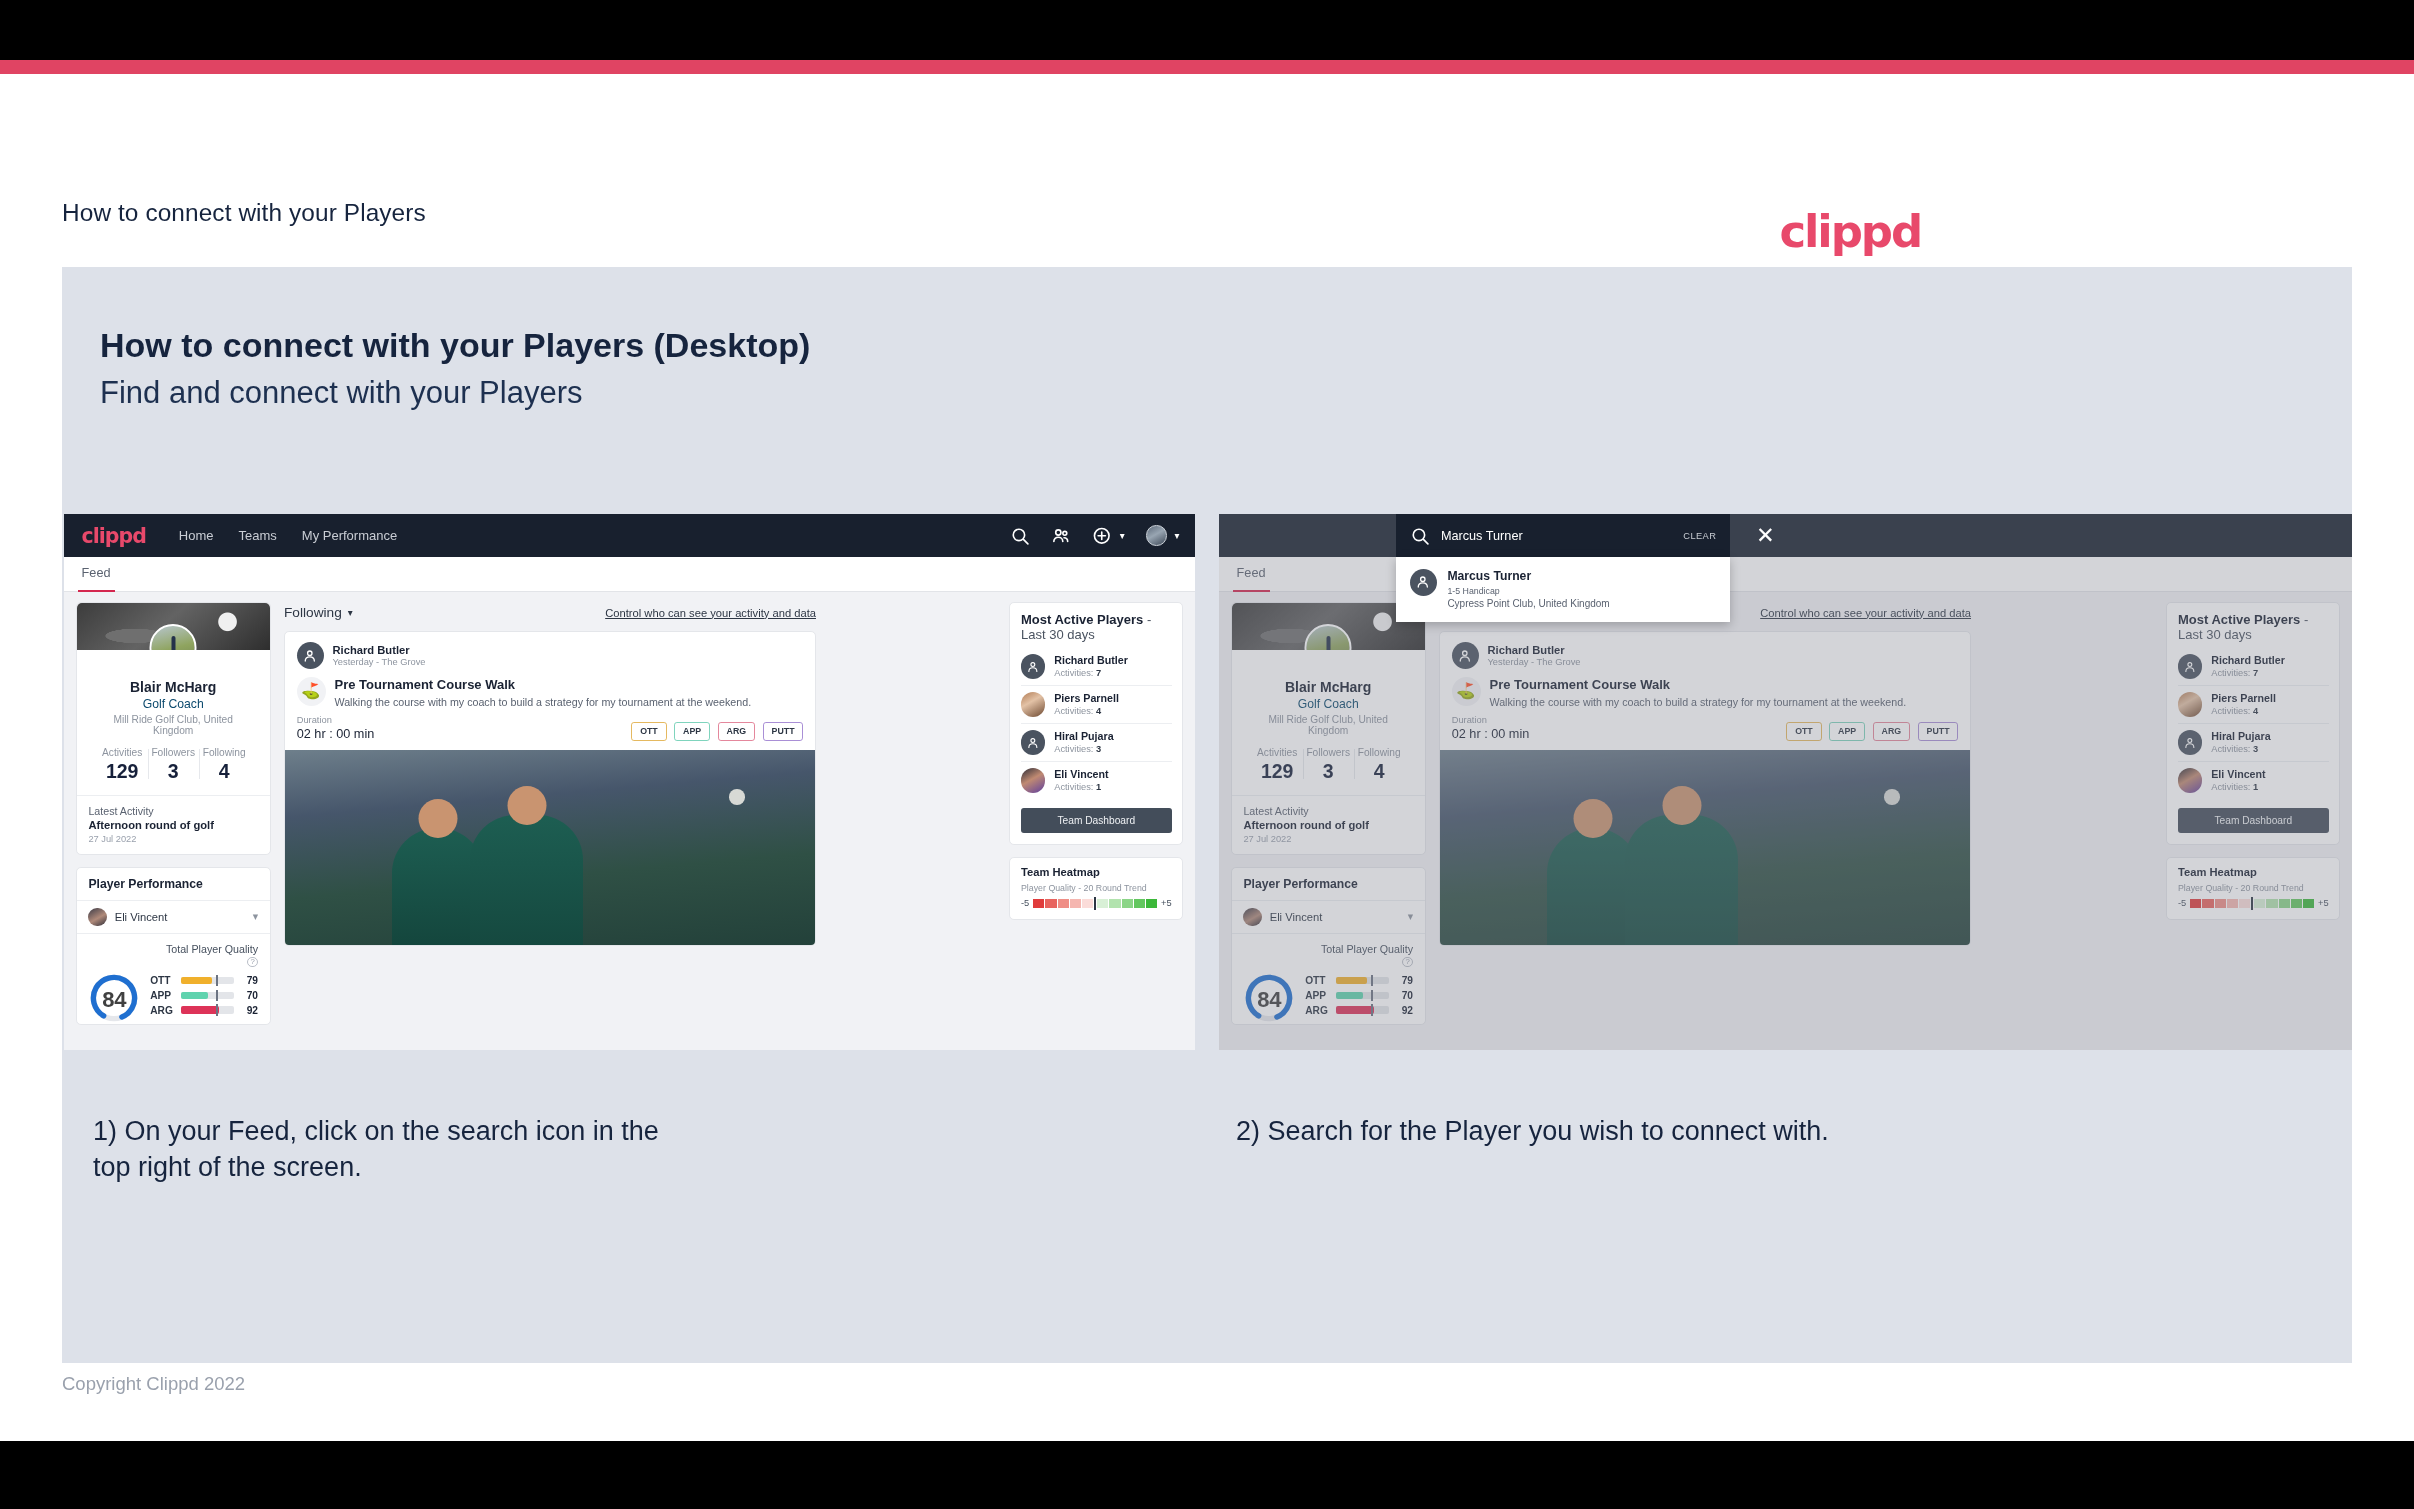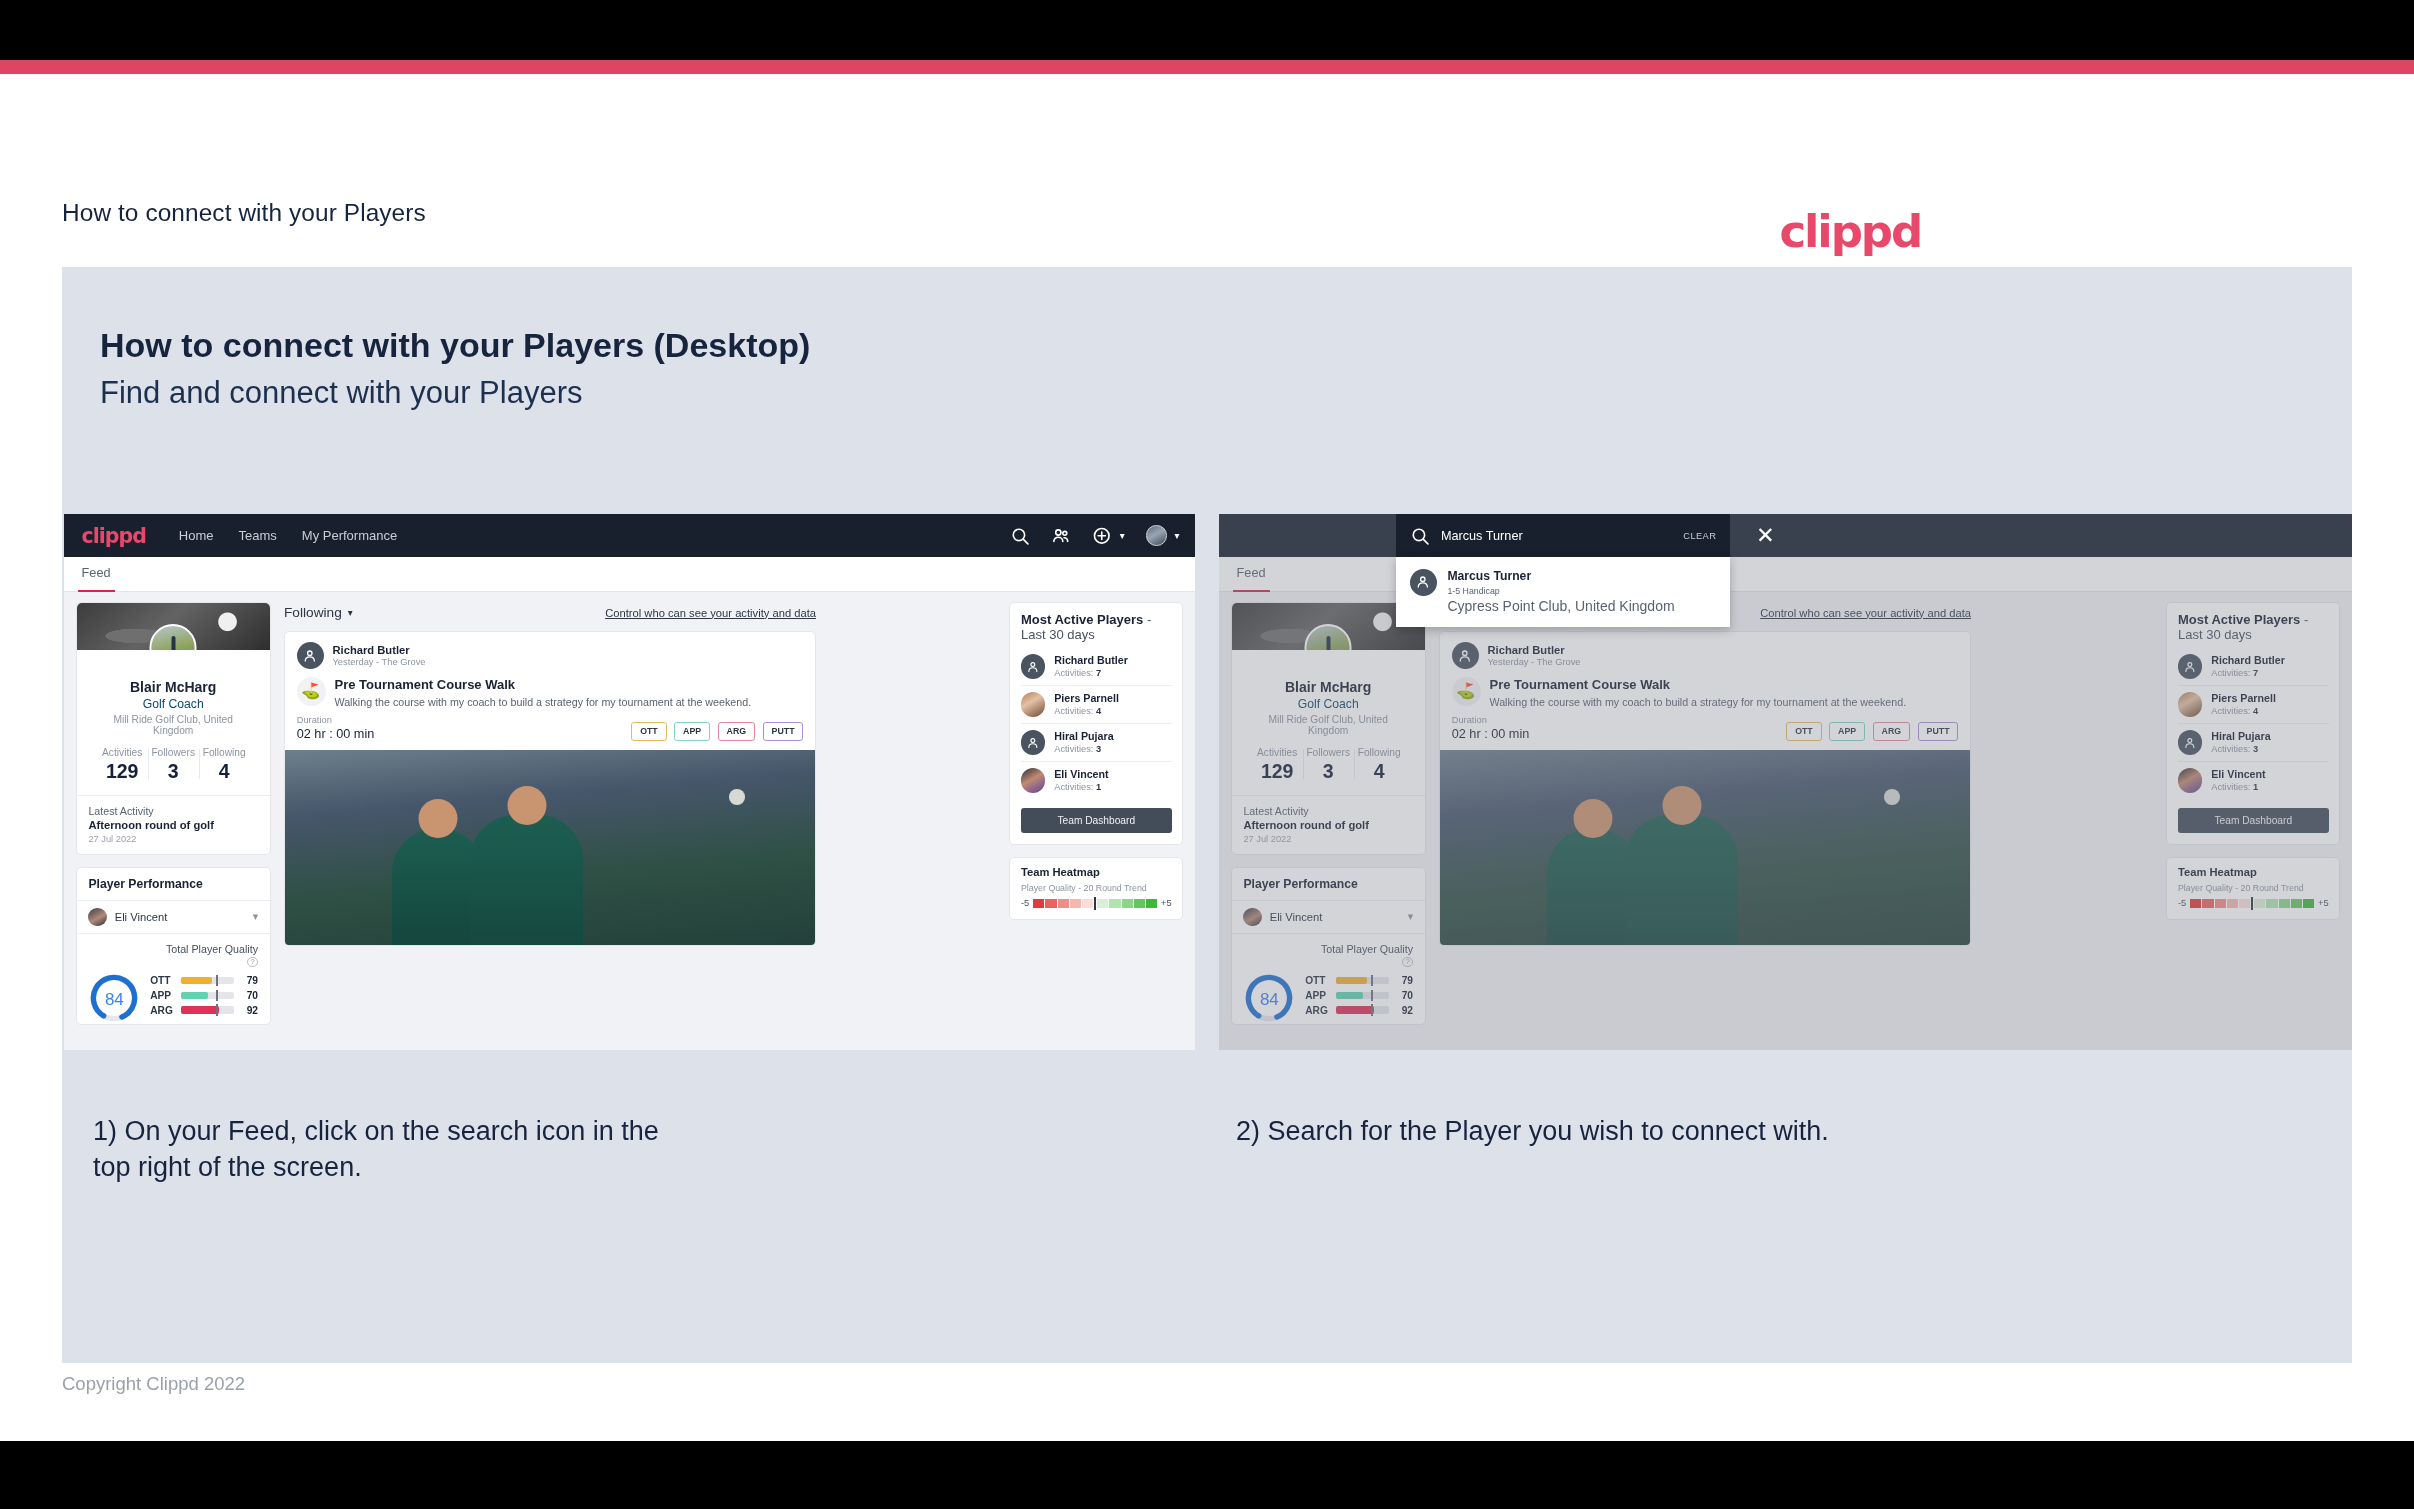--- a/index.html
+++ b/index.html
@@ -146,21 +146,21 @@
   .tpq-label { font-size:10.7px; color:#46505e; display:flex; align-items:flex-end; gap:2px;flex-direction:column; }
   .tpq-q {
     display:inline-block; width:10.7px; height:10.7px; border-radius:50%;
     border:1px solid #b9bec7; color:#9aa1ad; font-size:7.8px; line-height:8.8px; text-align:center;
   }
   .tpq-row { display:flex; align-items:flex-start; gap:9.8px; margin-top:4.9px; }
   .gauge { position:relative; width:52px; height:52px; flex:none; }
   .gauge svg { position:absolute; left:0; top:0; }
   .gauge-val {
     position:absolute; inset:0; display:flex; align-items:center; justify-content:center;
-    font-size:17px; font-weight:400; color:#3b82f6; padding-top:3.9px;
+    font-size:22px; font-weight:700; color:#404040; padding-top:3.9px;
   }
   .bars { flex:1; padding-top:2.9px; }
   .bar-row { display:flex; align-items:center; gap:5.9px; margin-bottom:3.9px; }
   .bar-key { font-size:10.2px; font-weight:700; color:#2d3644; width:25px; }
   .bar-track { flex:1; height:7.8px; background:#e3e5e9; border-radius:2px; position:relative; }
   .bar-fill { position:absolute; left:0; top:0; bottom:0; border-radius:2px; }
   .bar-tick { position:absolute; top:-2px; bottom:-2px; width:1.5px; background:#6b7382; }
   .bar-num { font-size:10.2px; font-weight:700; color:#1a2233; width:18.5px; text-align:right; }
 
   
@@ -265,21 +265,21 @@
   .search-results {
     position:absolute; left:177px; top:43px; width:334px; z-index:60;
     background:#ffffff; box-shadow:0 2.9px 9.8px rgba(0,0,0,.24);
     padding:11.7px 13.7px 13.7px; display:flex; gap:10.7px; align-items:flex-start;
   }
   .res-av { width:27px; height:27px; border-radius:50%; background:#4a5360; flex:none;
             display:flex; align-items:center; justify-content:center; }
   .res-av svg { width:15.6px; height:15.6px; }
   .res-name { font-size:12.2px; font-weight:700; color:#1a2233; }
   .res-hcp  { font-size:8.8px; color:#5a6270; margin-top:2.9px; }
-  .res-club { font-size:14px; color:#5a6270; margin-top:2px; }
+  .res-club { font-size:10px; color:#5a6270; margin-top:2px; }
 </style>
 </head>
 <body>
 
 <div class="top-black-bar"></div>
 <div class="top-accent-bar"></div>
 
 <div class="slide-header">
   <div class="header-title">How to connect with your Players</div>
   <div class="brand-logo">clippd</div>

